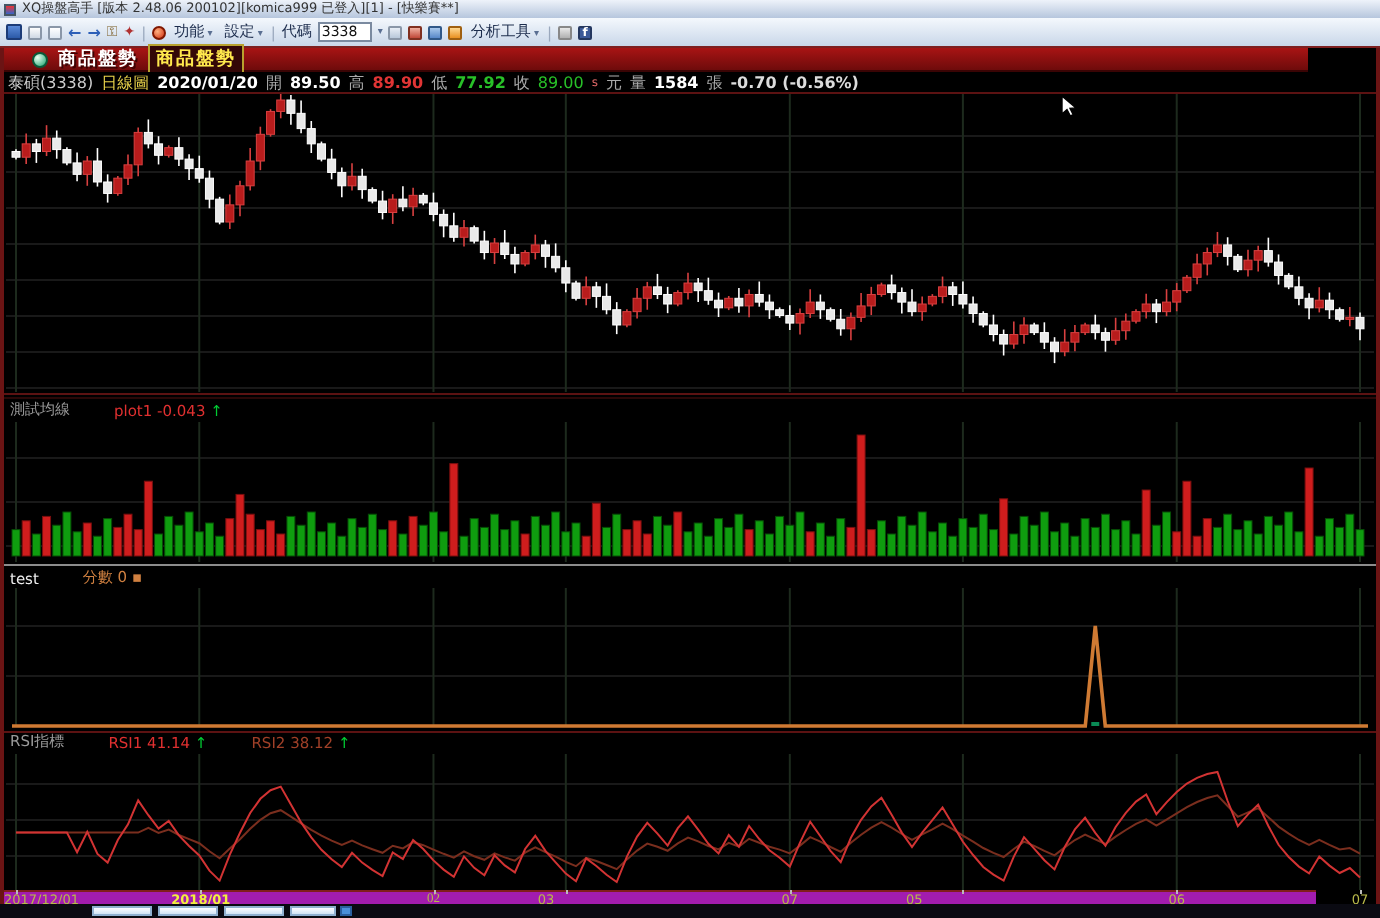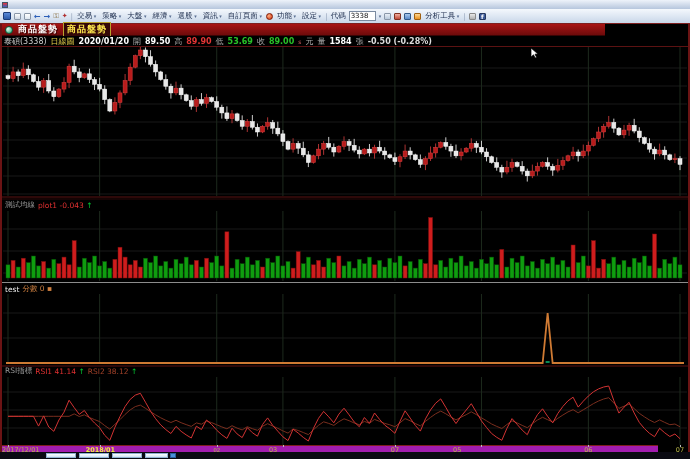--- a/index.html
+++ b/index.html
@@ -7,35 +7,35 @@
 body{position:relative;background:#000;font-family:"DejaVu Sans","Liberation Sans",sans-serif;-webkit-font-smoothing:none}
 .titlebar{position:absolute;top:0;left:0;width:690px;height:9px;background:linear-gradient(#eef3fa,#b6c6dd);display:flex;align-items:center;gap:3px;padding:0 2px;font-size:6.5px;color:#333;white-space:nowrap;overflow:hidden}
 .titleicon{width:6px;height:6px;background:linear-gradient(#e33,#36c);border:1px solid #456;flex:0 0 auto}
 .menubar{position:absolute;top:9px;left:0;width:690px;height:15px;background:linear-gradient(#f4f8fd,#c9d7e9);border-bottom:1px solid #7e2020;display:flex;align-items:center;gap:3px;padding:0 3px;font-size:7.5px;color:#1c2c4c;white-space:nowrap}
 .ico{width:8px;height:8px;display:inline-block;border-radius:1px;flex:0 0 auto}
 .ico.small{width:7px;height:7px}
 .menu-item{padding:0 1px;cursor:default}
 .menu-item::after{content:" ▾";font-size:5px;color:#5a6f92}
 .sep{color:#9aa8bd}
 .codebox{width:27px;height:10px;border:1px solid #7a8aa0;background:#fff;font-size:7px;color:#111;padding:0 1px;font-family:"DejaVu Sans",sans-serif}
-.redheader{position:absolute;top:24px;left:0;width:605px;height:12px;background:linear-gradient(#a81414,#6e0b0b);border-bottom:1px solid #3a0404;display:flex;align-items:center;gap:5px;padding:0 5px}
+.redheader{position:absolute;top:24px;left:0;width:654px;height:12px;background:linear-gradient(#a81414,#6e0b0b);border-bottom:1px solid #3a0404;display:flex;align-items:center;gap:5px;padding:0 16px}
 .ball{width:8px;height:8px;border-radius:50%;background:radial-gradient(circle at 30% 30%,#eafff2,#18a06a);border:1px solid #0a5a3a}
 .tab1{font-size:9px;font-weight:bold;color:#fff;text-shadow:1px 1px 0 #3c0404;letter-spacing:1px}
 .tab2{font-size:9px;font-weight:bold;color:#ffe94d;background:#340707;border:1px solid #b8a22e;padding:0 3px;letter-spacing:1px}
 .inforow{position:absolute;top:36px;left:0;width:690px;height:11px;background:#000;border-bottom:1px solid #5c1212;display:flex;align-items:center;gap:4px;padding:0 4px;font-size:8px;color:#aaa;white-space:nowrap}
 .v-period{color:#e8d24a}
 .v-date{color:#fff;font-weight:bold}
 .v-open{color:#fff;font-weight:bold}
 .v-high{color:#e23535;font-weight:bold}
 .v-low{color:#28c128;font-weight:bold}
-.v-close{color:#28c128;font-weight:bold}
+.v-close{color:#28c128;font-weight:normal}
 .v-flag{color:#d66;font-size:6px}
 .v-vol{color:#fff;font-weight:bold}
 .v-chg{color:#ddd;font-weight:bold}
-.lblrow{position:absolute;left:5px;display:flex;gap:3px;font-size:7.5px;white-space:nowrap;align-items:center;z-index:3}
+.lblrow{position:absolute;left:5px;display:flex;gap:22px;font-size:7.5px;white-space:nowrap;align-items:center;z-index:3}
 .lbl-title{color:#9a9a9a}
 .lbl-red{color:#e03030}
 .lbl-darkred{color:#a04028}
 .lbl-green{color:#0c3}
 .lbl-orange{color:#d08040}
 .lbl-white{color:#eee}
 .frame{position:absolute;width:2px;top:24px;height:428px;background:#6b1414;z-index:4}
 .axisrow{position:absolute;top:445px;left:0;width:658px;height:7px;border-top:1px solid #7f1d1d;background:#a21caf;z-index:3}
 .axisrow span{position:absolute;top:0;font-size:6.5px;color:#b9b94a}
 .axisrow span.bright{color:#f3ef3d;font-weight:bold}
@@ -44,40 +44,32 @@
 .tb-frag{position:absolute;top:1px;height:5px;background:linear-gradient(#fdfeff,#cfe3f5);border:1px solid #8fb0d0}
 .tb-blue{position:absolute;top:1px;height:5px;width:6px;background:#4a90d9;border:1px solid #2a5f9e}
 .cursor{position:absolute;left:531px;top:1px;z-index:9}
 svg{position:absolute;left:0;top:47px;z-index:1}
 </style>
 </head>
 <body>
 
 <div class="titlebar">
   <span class="titleicon"></span>
+  <span>XQ操盤高手 [版本 2.48.06 200102][komica999 已登入][1] - [快樂賽**]</span>
 </div>
 
 <div class="menubar">
   <span class="ico" style="background:linear-gradient(#5a8ad8,#2c5aa8);border:1px solid #1c3c78"></span>
   <span class="ico small" style="background:linear-gradient(#fdfdfd,#cfd8e4);border:1px solid #8a97a8"></span>
   <span class="ico small" style="background:linear-gradient(#fff,#dde6f0);border:1px solid #8a97a8"></span>
   <span style="color:#2c5fb8;font-size:8px;font-weight:bold">←</span>
   <span style="color:#2c5fb8;font-size:8px;font-weight:bold">→</span>
   <span style="color:#7a5a20;font-size:7px">⚿</span>
   <span style="color:#b03030;font-size:7px">✦</span>
   <span class="sep">|</span>
-  <span id="menu-items" style="display:flex;gap:4px">
-      <span class="menu-item">交易</span>
-      <span class="menu-item">策略</span>
-      <span class="menu-item">大盤</span>
-      <span class="menu-item">經濟</span>
-      <span class="menu-item">選股</span>
-      <span class="menu-item">資訊</span>
-      <span class="menu-item">自訂頁面</span>
-    </span>
   <span class="ico small" style="border-radius:50%;background:radial-gradient(circle at 35% 35%,#ffb080,#d03010);border:1px solid #801800"></span>
   <span id="menu-items2" style="display:flex;gap:4px">
       <span class="menu-item">功能</span>
       <span class="menu-item">設定</span>
     </span>
   <span class="sep">|</span>
   <span>代碼</span>
   <input class="codebox" value="3338" style="">
   <span style="font-size:5px;color:#5a6f92">▾</span>
   <span class="ico small" style="background:linear-gradient(#e8eef6,#b8c8da);border:1px solid #8a97a8"></span>
@@ -98,29 +90,29 @@
 
 <div class="inforow">
   <span style="color:#ccc">泰碩(3338)</span>
   <span class="v-period">日線圖</span>
   <span class="v-date">2020/01/20</span>
   <span>開</span>
   <span class="v-open">89.50</span>
   <span>高</span>
   <span class="v-high">89.90</span>
   <span>低</span>
-  <span class="v-low">53.69</span>
+  <span class="v-low">77.92</span>
   <span>收</span>
   <span class="v-close">89.00</span>
   <span class="v-flag">s</span>
   <span>元</span>
   <span>量</span>
   <span class="v-vol">1584</span>
   <span>張</span>
-  <span class="v-chg">-0.50 (-0.28%)</span>
+  <span class="v-chg">-0.70 (-0.56%)</span>
 </div>
 
 <svg id="charts" width="690" height="405" viewBox="0 47 690 405">
     <g>
       <line x1="3" y1="68" x2="687" y2="68" stroke="#191919" stroke-width="1"></line>
       <line x1="3" y1="86" x2="687" y2="86" stroke="#191919" stroke-width="1"></line>
       <line x1="3" y1="104" x2="687" y2="104" stroke="#191919" stroke-width="1"></line>
       <line x1="3" y1="122" x2="687" y2="122" stroke="#191919" stroke-width="1"></line>
       <line x1="3" y1="140" x2="687" y2="140" stroke="#191919" stroke-width="1"></line>
       <line x1="3" y1="158" x2="687" y2="158" stroke="#191919" stroke-width="1"></line>

